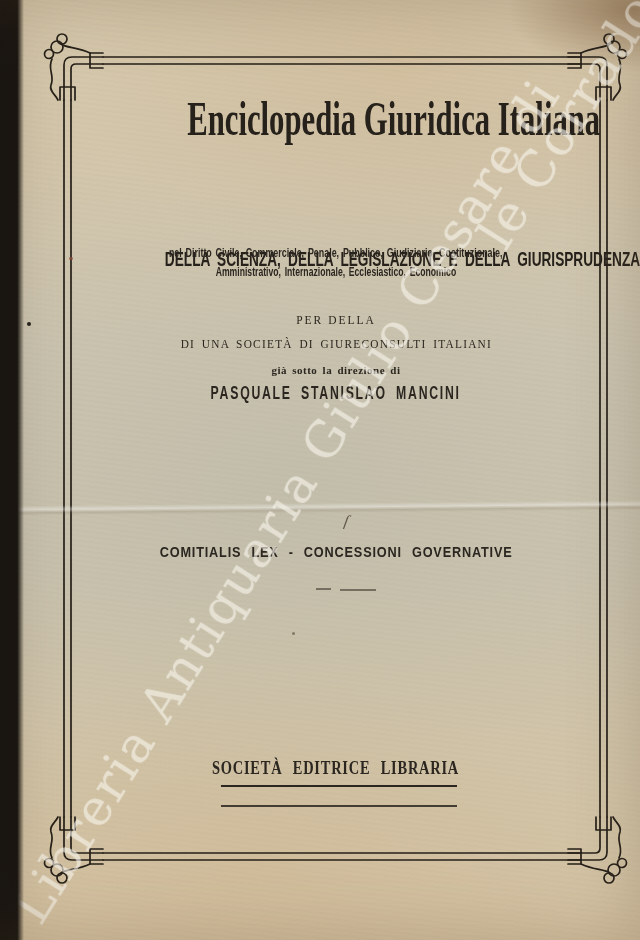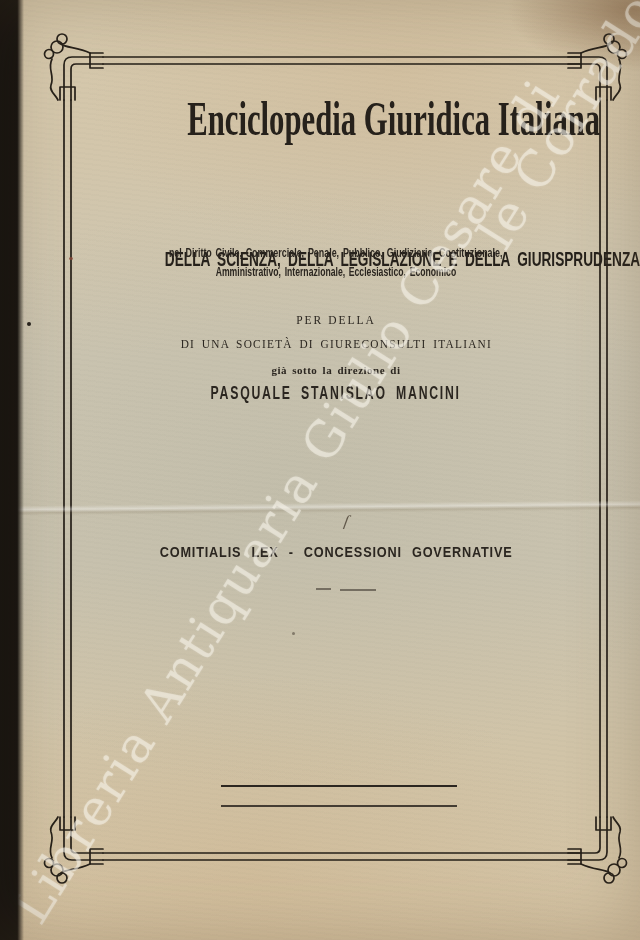--- a/index.html
+++ b/index.html
@@ -107,20 +107,21 @@
   <div class="line t-l8"><span class="sx">DI UNA SOCIETÀ DI GIURECONSULTI ITALIANI</span></div>
   <div class="line t-l9"><span class="sx">già sotto la direzione di</span></div>
   <div class="line t-l10"><span class="sx">PASQUALE STANISLAO MANCINI</span></div>
 
   <span class="pen-mark">ſ</span>
   <div class="line t-sec"><span class="sx">COMITIALIS LEX - CONCESSIONI GOVERNATIVE</span></div>
   <span class="ink-mark">ʼ</span>
   <div class="divider-dash d1"></div>
   <div class="divider-dash d2"></div>
 
+  <div class="line t-pub"><span class="sx">SOCIETÀ EDITRICE LIBRARIA</span></div>
   <div class="pub-rule1"></div>
   <div class="pub-rule2"></div>
 
   <div class="crease"></div>
   <div class="speck sp1"></div>
   <div class="speck sp2"></div>
   <div class="speck sp3"></div>
 
   <div class="watermark wm-main">Libreria Antiquaria Giulio Cesare di</div>
   <div class="watermark wm-frag">le Corrado</div>

